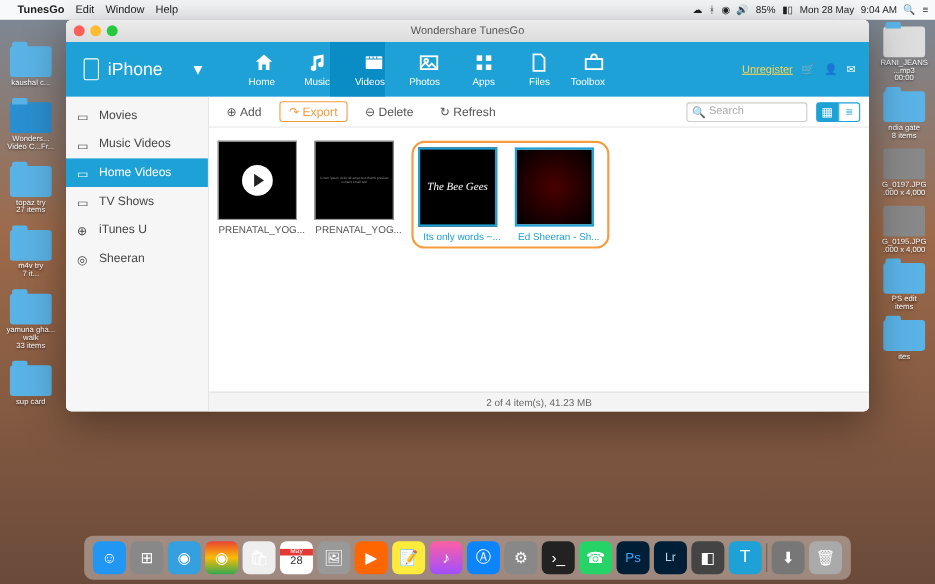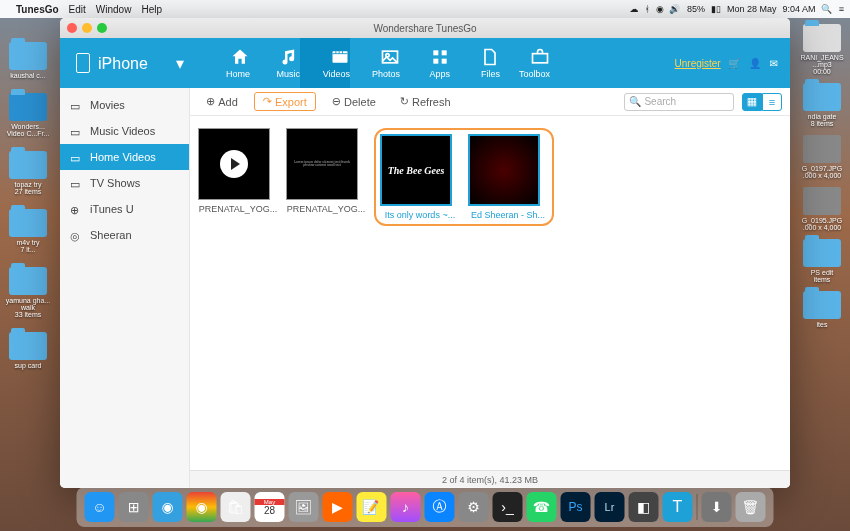--- a/index.html
+++ b/index.html
@@ -11,21 +11,21 @@
     .apple-icon { font-size: 11px; }
     
     .desktop-icons-right { position: absolute; right: 3px; top: 24px; width: 50px; display: flex; flex-direction: column; gap: 8px; }
     .desktop-icons-left { position: absolute; left: 3px; top: 42px; width: 50px; display: flex; flex-direction: column; gap: 14px; }
     .desk-item { text-align: center; font-size: 7px; color: white; text-shadow: 0 1px 2px rgba(0,0,0,0.7); }
     .folder { width: 38px; height: 28px; background: #5ab3e6; border-radius: 3px; margin: 0 auto 2px; position: relative; }
     .folder::before { content:''; position:absolute; top:-4px; left:2px; width:14px; height:6px; background:#5ab3e6; border-radius:2px 2px 0 0; }
     .img-thumb { width: 38px; height: 28px; background: #888; margin: 0 auto 2px; border-radius: 2px; }
     
     
-    .app-window { position: absolute; top: 18px; left: 60px; width: 730px; height: 470px; background: white; border-radius: 5px; box-shadow: 0 10px 40px rgba(0,0,0,0.4); display: flex; flex-direction: column; overflow: hidden; }
+    .app-window { position: absolute; top: 18px; left: 60px; width: 730px; height: 356px; background: white; border-radius: 5px; box-shadow: 0 10px 40px rgba(0,0,0,0.4); display: flex; flex-direction: column; overflow: hidden; }
     
     .app-titlebar { height: 20px; background: linear-gradient(#ececec, #dcdcdc); display: flex; align-items: center; position: relative; font-size: 10px; color: #555; }
     .traffic-lights { display: flex; gap: 5px; padding-left: 7px; }
     .t-light { width: 10px; height: 10px; border-radius: 50%; }
     .tl-r { background: #ff5f56; } .tl-y { background: #ffbd2e; } .tl-g { background: #27c93f; }
     .title-center { position: absolute; left:0; right:0; text-align:center; }
     
     .top-toolbar { height: 50px; background: #1da1d6; display: flex; align-items: center; color: white; }
     .device-seg { display:flex; align-items:flex-end; gap:8px; padding: 0 16px; font-size:16px; width:140px; }
     .phone-icon { width:14px; height:20px; border:1.5px solid white; border-radius:2px; position:relative; }
@@ -48,21 +48,21 @@
     .act-btn { display:flex; align-items:center; gap:3px; padding:2px 8px; cursor:pointer; border-radius:3px; }
     .act-btn.highlight { border:1.5px solid #f79b42; color:#f79b42; }
     .search-box { margin-left:auto; width:110px; height:18px; border:1px solid #ccc; border-radius:3px; display:flex; align-items:center; padding:0 4px; font-size:10px; color:#aaa; gap:3px; }
     .view-toggle { display:flex; height:18px; }
     .vt-btn { width:20px; height:18px; display:flex; align-items:center; justify-content:center; border:1px solid #1da1d6; cursor:pointer; }
     .vt-grid { background:#1da1d6; color:white; border-radius:3px 0 0 3px; }
     .vt-list { background:white; color:#1da1d6; border-radius:0 3px 3px 0; }
     
     .grid-area { flex:1; padding:12px 8px; display:flex; gap:8px; align-items:flex-start; position:relative; }
     .vid-item { width:80px; text-align:center; }
-    .vid-thumb { width:72px; height:72px; background:#000; border:1px solid #999; display:flex; align-items:center; justify-content:center; color:#ccc; font-size:6px; position:relative; overflow:hidden;font-weight:bold; }
+    .vid-thumb { width:72px; height:72px; background:#000; border:1px solid #999; display:flex; align-items:center; justify-content:center; color:#ccc; font-size:6px; position:relative; overflow:hidden; }
     .vid-thumb.selected { border:2px solid #1da1d6; }
     .vid-label { font-size:9px; color:#555; margin-top:4px; white-space:nowrap; overflow:hidden; text-overflow:ellipsis; }
     .vid-label.sel { color:#1da1d6; }
     .play-circle { width:28px; height:28px; background:white; border-radius:50%; display:flex; align-items:center; justify-content:center; }
     .play-tri { width:0; height:0; border-left:9px solid #222; border-top:6px solid transparent; border-bottom:6px solid transparent; margin-left:2px; }
     .script-font { font-family: cursive; font-style: italic; font-size:10px; color:#fff; }
     .red-bg { background: radial-gradient(circle, #4a0000, #000); }
     .sel-group { border:2.5px solid #f79b42; border-radius:12px; padding:4px; display:flex; gap:8px; }
     
     .statusbar { height:18px; background:#f4f4f4; border-top:1px solid #e0e0e0; font-size:9px; color:#666; display:flex; align-items:center; justify-content:center; }

